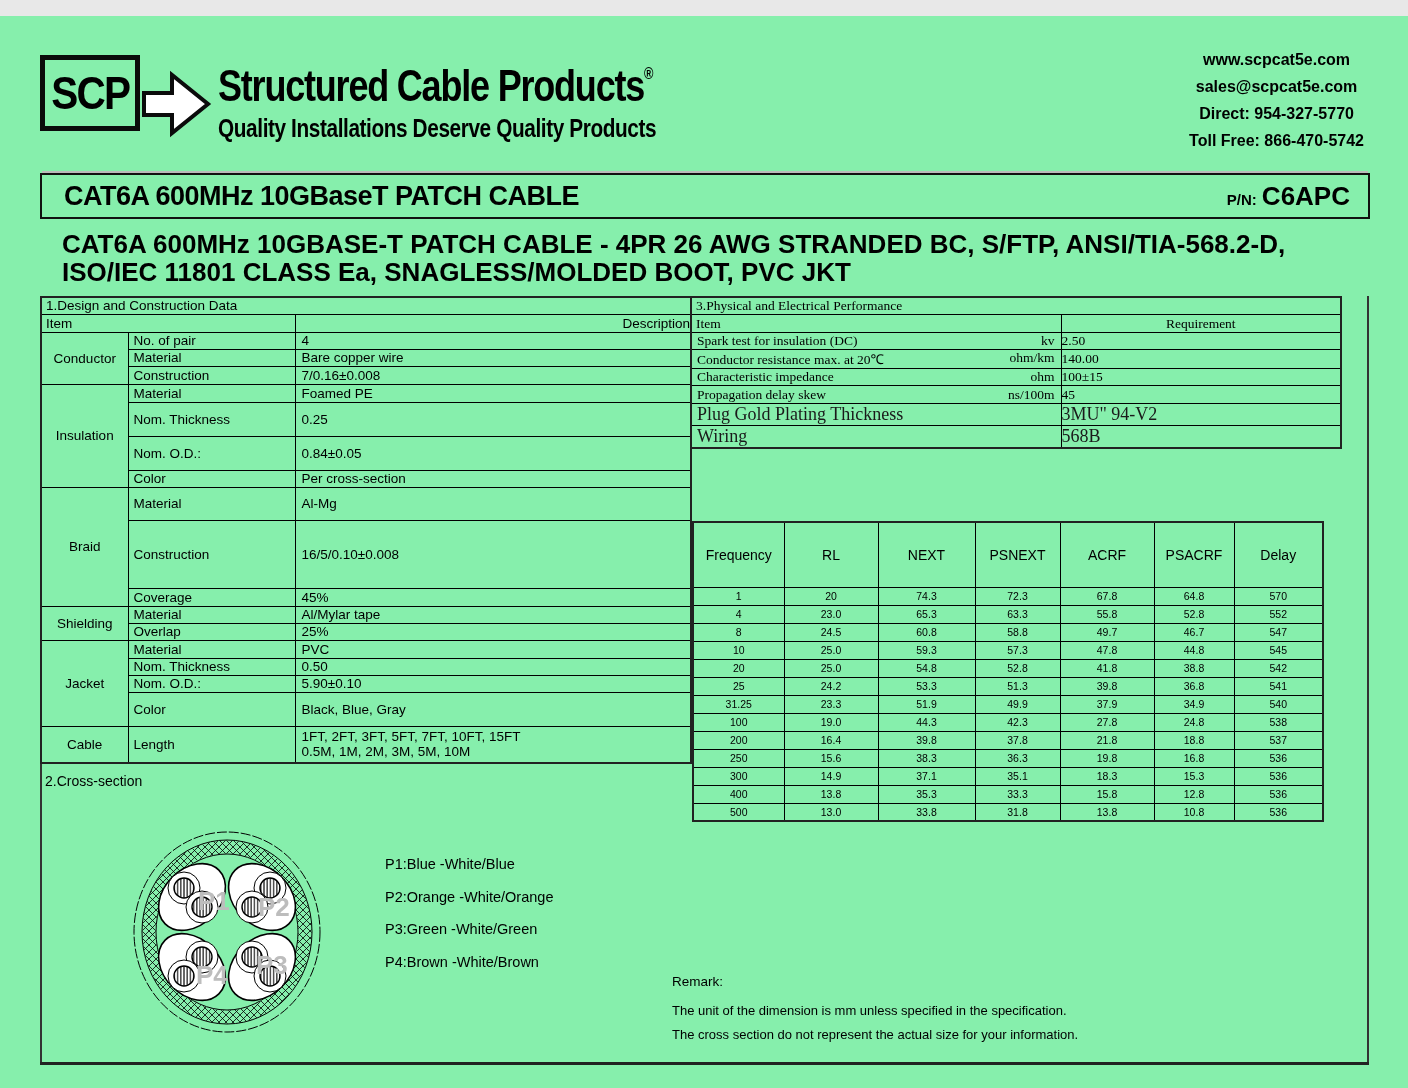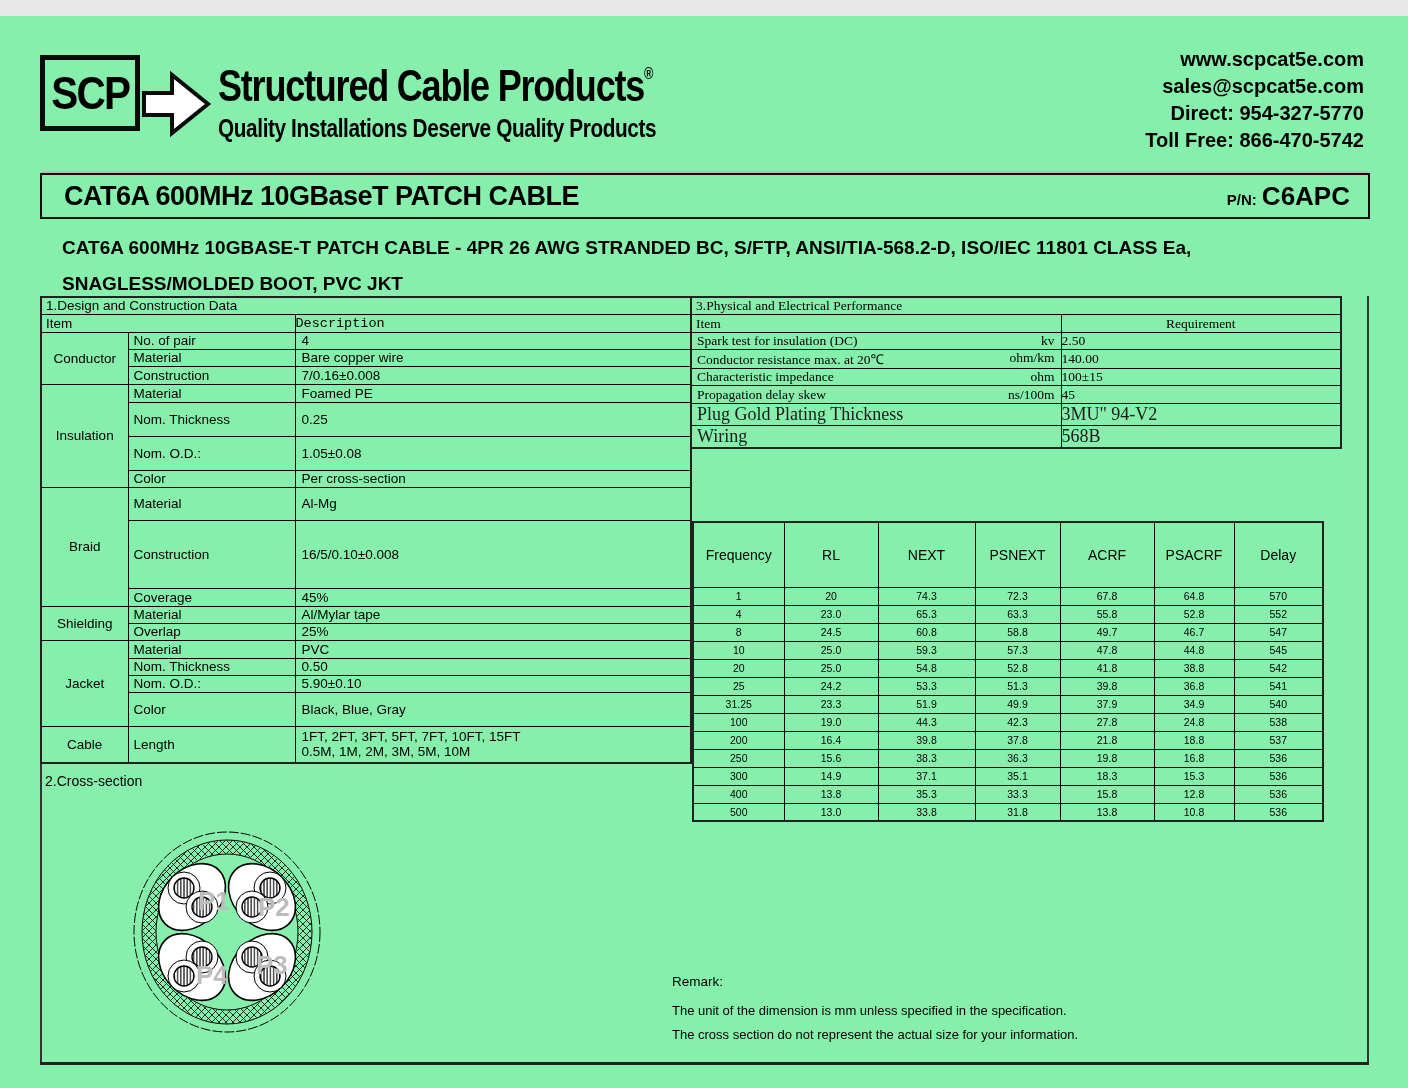--- a/index.html
+++ b/index.html
@@ -8,45 +8,45 @@
 
   
   .logo { position: absolute; left: 40px; top: 33px; display: flex; align-items: flex-start; }
   .scp-box { border: 5px solid #0b0b0b; width: 100px; height: 76px; display: flex; align-items: center; justify-content: center; margin-top: 6px; }
   .scp-box span { font-size: 46px; font-weight: 900; letter-spacing: -2px; transform: scaleX(0.88); }
   .logo-arrow { margin: 14px -6px 0 2px; }
   .wordmark { margin-left: 10px; }
   .brand { font-size: 45px; font-weight: 900; letter-spacing: -1.5px; transform: scaleX(0.80); transform-origin: left; white-space: nowrap; line-height: 50px; }
   .brand sup { font-size: 16px; vertical-align: 22px; }
   .tagline { font-size: 26px; font-weight: 900; letter-spacing: -0.5px; transform: scaleX(0.80); transform-origin: left; white-space: nowrap; line-height: 30px; margin-top: 2px; }
-  .contact { position: absolute; right: 44px; top: 30px; text-align: right; font-size: 20px; font-weight: bold; line-height: 27px; }
+  .contact { position: absolute; right: 44px; top: 30px; text-align: center; font-size: 16px; font-weight: bold; line-height: 27px; }
 
   
   .title-box { position: absolute; left: 40px; top: 157px; width: 1330px; height: 46px; border: 2px solid #111;
                display: flex; align-items: center; justify-content: space-between; padding: 0 18px 0 22px;
                box-shadow: 0 -4px 0 -2px #bbb; gap: 32px; }
   .title-box h1 { font-size: 27px; font-weight: bold; letter-spacing: -0.5px; }
   .pn { display: flex; align-items: baseline; gap: 5px; }
   .pn-label { font-size: 15px; font-weight: bold; }
   .pn-value { font-size: 26px; font-weight: bold; }
-  .subtitle { position: absolute; left: 62px; top: 214px; width: 1300px; font-size: 19px; font-weight: bold; line-height: 36px; }
+  .subtitle { position: absolute; left: 62px; top: 214px; width: 1300px; font-size: 26px; font-weight: bold; line-height: 28px; }
 
   
   .v-border-left  { position: absolute; left: 40px;  top: 280px; width: 2px;  height: 768px; background: #333; }
   .v-border-right { position: absolute; left: 1367px; top: 280px; width: 2px; height: 768px; background: #333; }
   .h-border-bottom{ position: absolute; left: 40px;  top: 1046px; width: 1329px; height: 3px; background: #222; }
 
   
   table { border-collapse: collapse; table-layout: fixed; }
   td, th { border: 1px solid #000; font-weight: normal; overflow: hidden; }
 
   .design-table { position: absolute; left: 40px; top: 280px; width: 650px; border: 2px solid #222; font-size: 13.5px; }
   .design-table .section-row td { border: 1px solid #000; text-align: left; padding-left: 4px; height: 17px; }
   .design-table .hdr-item { text-align: left; padding-left: 4px; height: 18px; }
-  .design-table .hdr-desc { text-align: left; font-family: Liberation Mono, monospace; }
+  .design-table .hdr-desc { text-align: right; }
   .design-table td.group { text-align: center; }
   .design-table td.attr  { text-align: left; padding-left: 5px; }
   .design-table td.desc  { text-align: left; padding-left: 6px; }
 
   .perf-table { position: absolute; left: 690px; top: 280px; width: 650px; border: 2px solid #222; font-size: 13.5px; font-family: Liberation Serif, serif; }
   .perf-table .section-row td { text-align: left; padding-left: 4px; height: 17px; }
   .perf-table .hdr-item { text-align: left; padding-left: 4px; height: 18px; }
   .perf-table .hdr-req  { text-align: center; }
   .perf-table td.item-cell { padding: 0 6px 0 5px; }
   .perf-table td.item-cell .ic { display: flex; justify-content: space-between; align-items: flex-start; }
@@ -138,21 +138,21 @@
           <td class="group" rowspan="4">Insulation</td>
           <td class="attr">Material</td>
           <td class="desc">Foamed PE</td>
         </tr>
         <tr style="height: 34px;">
           <td class="attr">Nom. Thickness</td>
           <td class="desc">0.25</td>
         </tr>
         <tr style="height: 34px;">
           <td class="attr">Nom. O.D.:</td>
-          <td class="desc">1.05±0.08</td>
+          <td class="desc">0.84±0.05</td>
         </tr>
         <tr style="height: 17px;">
           <td class="attr">Color</td>
           <td class="desc">Per cross-section</td>
         </tr>
         <tr style="height: 33px;">
           <td class="group" rowspan="3">Braid</td>
           <td class="attr">Material</td>
           <td class="desc">Al-Mg</td>
         </tr>
@@ -461,20 +461,26 @@
     <g>
       <ellipse cx="134" cy="141" rx="38" ry="28" fill="#fff" stroke="#000" stroke-width="1.6" transform="rotate(-45 134 141)"></ellipse>
       <circle cx="124" cy="131" r="16" fill="#fff" stroke="#000" stroke-width="1"></circle>
       <circle cx="124" cy="131" r="10" fill="url(#vlines)" stroke="#000" stroke-width="1.4"></circle>
       <circle cx="142" cy="150" r="16" fill="#fff" stroke="#000" stroke-width="1"></circle>
       <circle cx="142" cy="150" r="10" fill="url(#vlines)" stroke="#000" stroke-width="1.4"></circle>
       <text x="128" y="148" font-size="26" font-weight="bold" fill="#bdbdbd">P3</text>
     </g>
   </svg>
 
+  <div class="pair-legend">
+    <div>P1:Blue -White/Blue</div>
+    <div>P2:Orange -White/Orange</div>
+    <div>P3:Green -White/Green</div>
+    <div>P4:Brown -White/Brown</div>
+  </div>
 
   <div class="remark">
     <div class="r-title">Remark:</div>
     <div class="r-line">The unit of the dimension is mm unless specified in the specification.</div>
     <div class="r-line">The cross section do not represent the actual size for your information.</div>
   </div>
 
 </div>
 
 </body></html>

